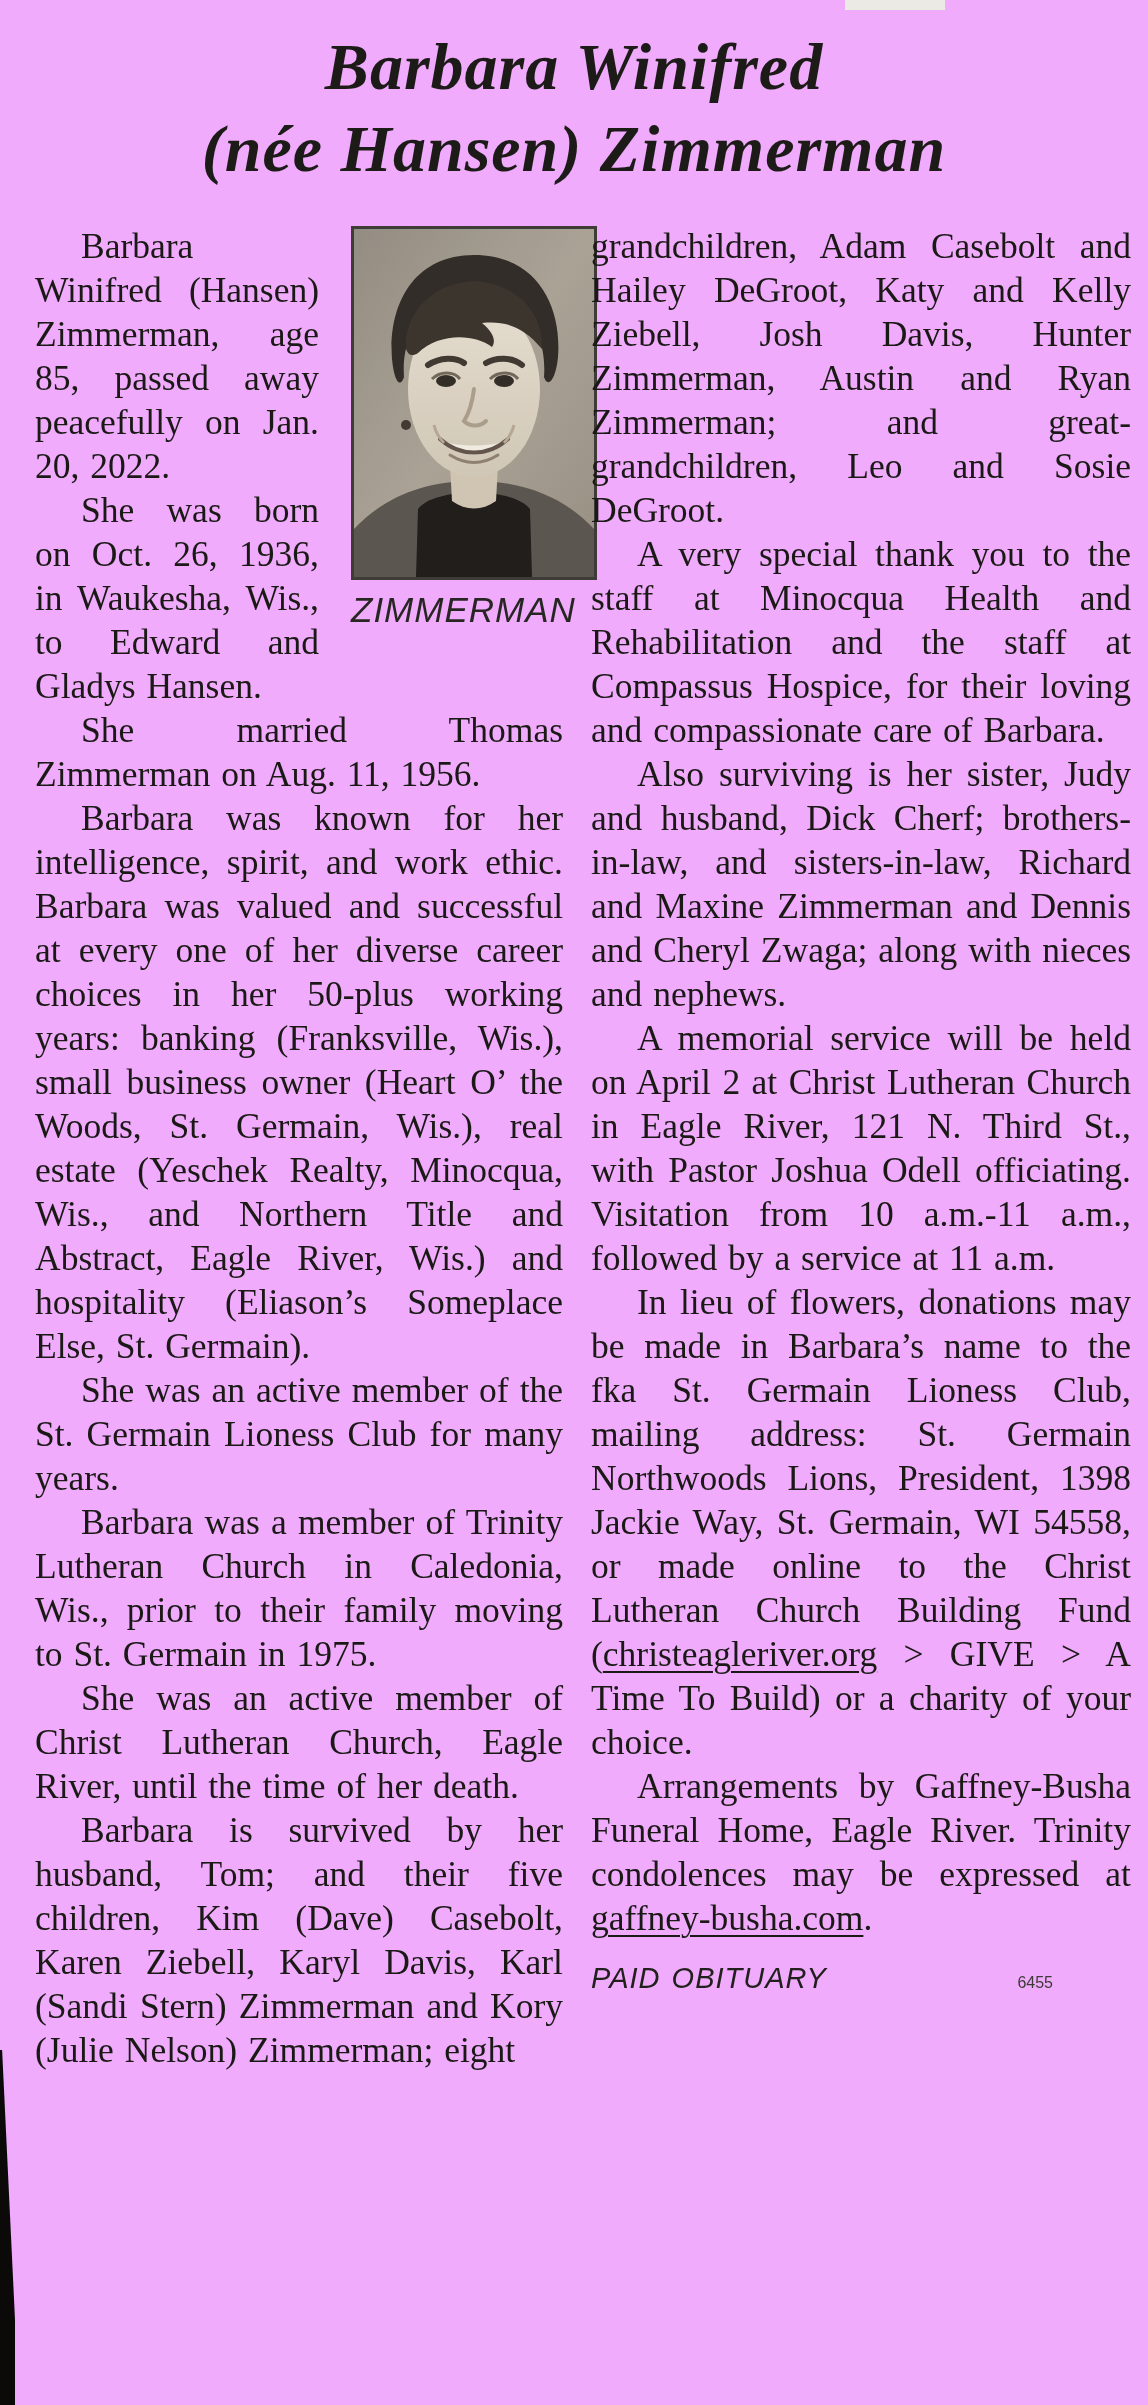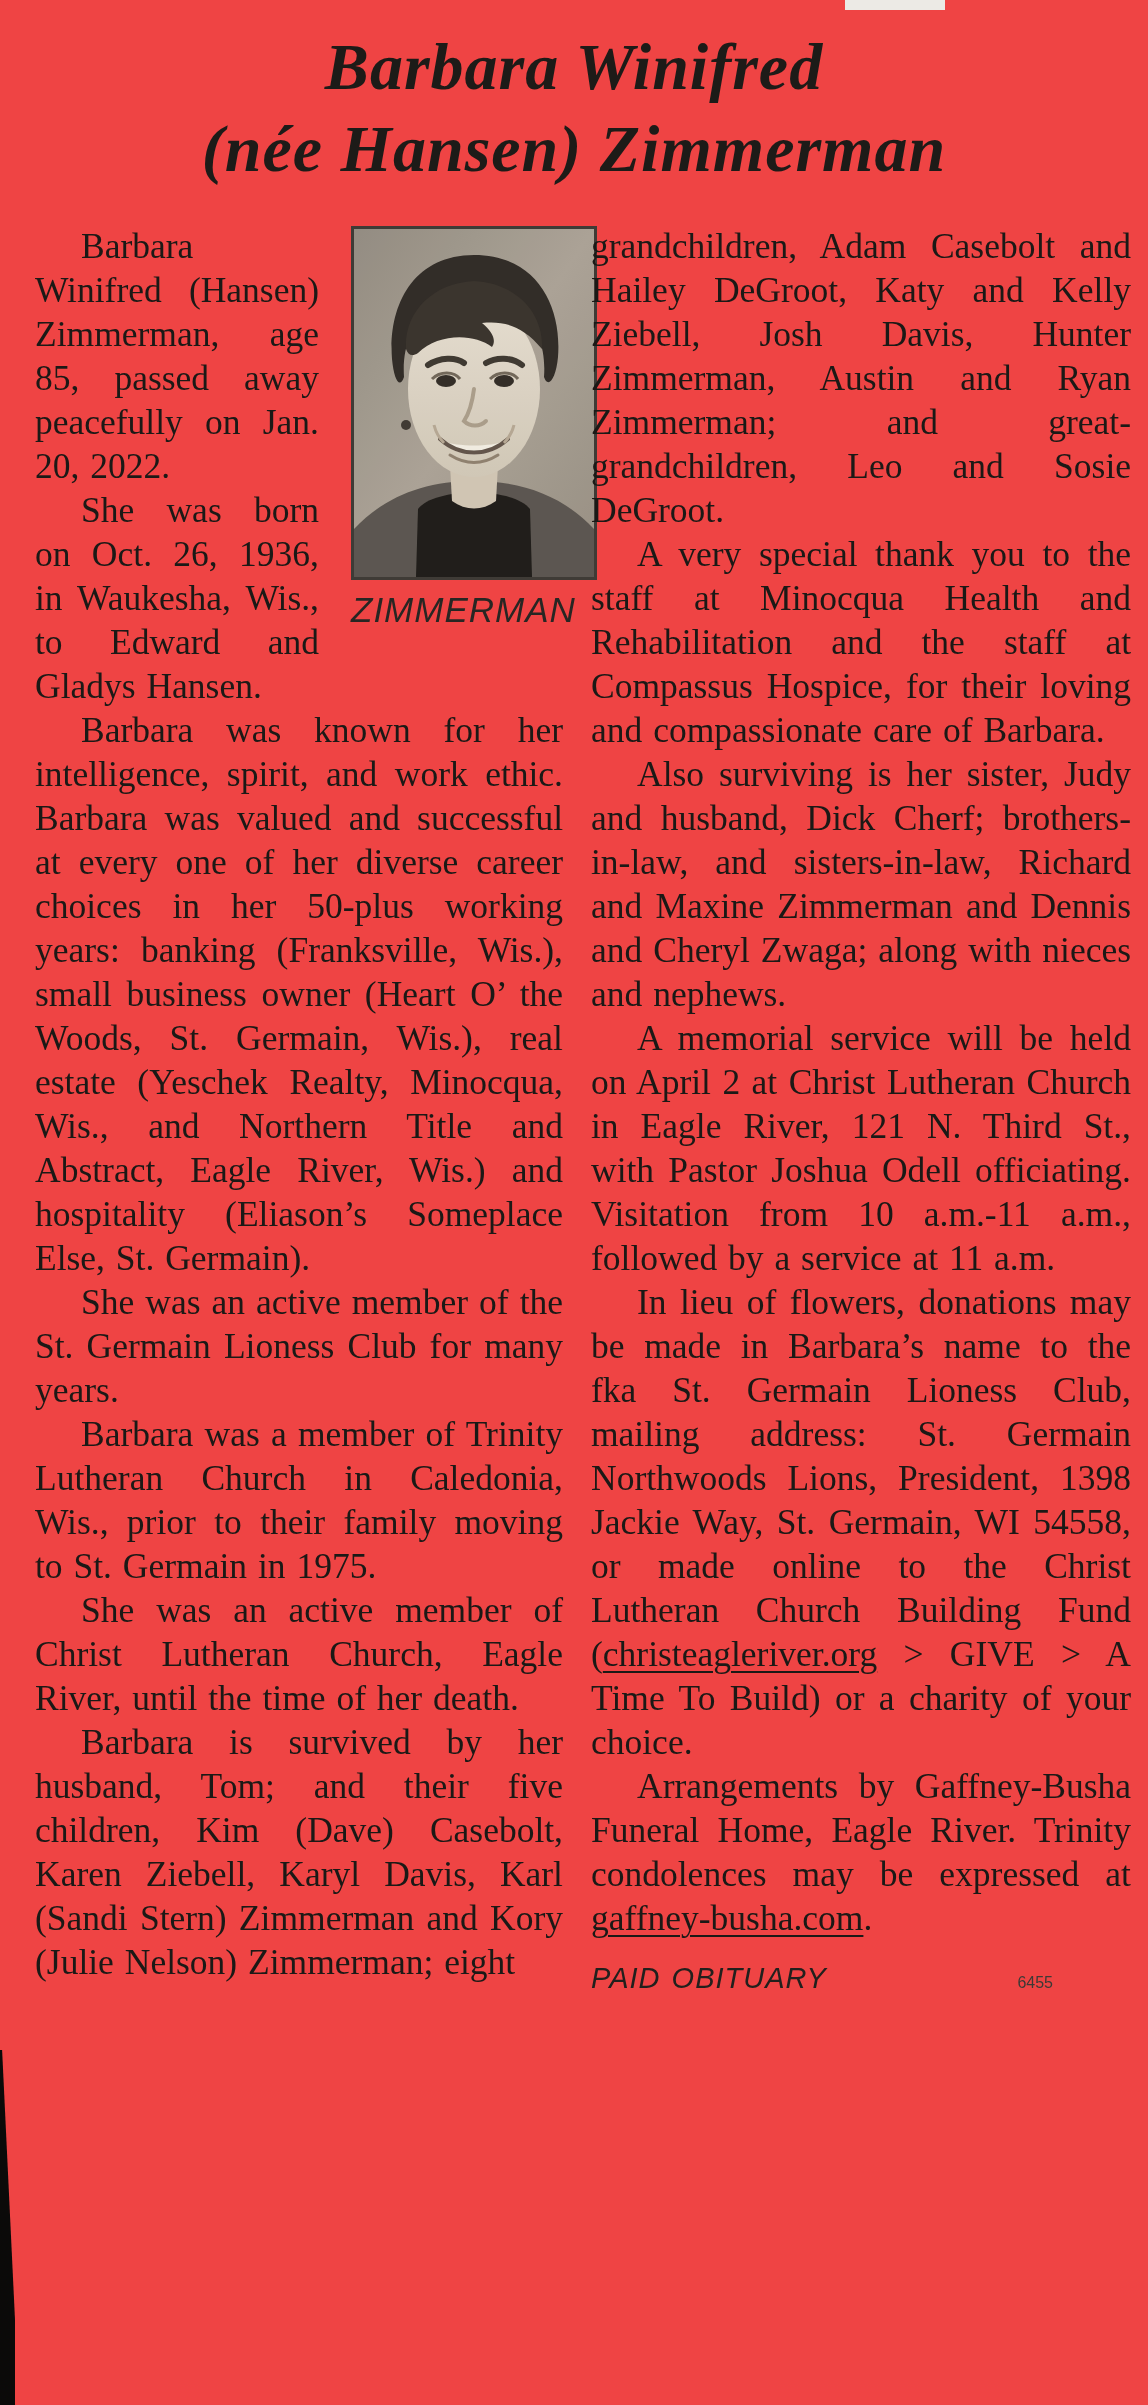--- a/index.html
+++ b/index.html
@@ -4,21 +4,21 @@
 <style>
   html, body {
     margin: 0;
     padding: 0;
     background: #e9e7e1;
   }
   .sheet {
     position: relative;
     width: 1148px;
     height: 2405px;
-    background: #ef4444;
+    background: #f0abfc;
     overflow: hidden;
     font-family: "Liberation Serif", serif;
     color: #1b1916;
   }
   
   .artifact-top {
     position: absolute;
     top: 0; left: 845px;
     width: 100px; height: 10px;
     background: #eceae5;
@@ -177,20 +177,21 @@
               <circle cx="52" cy="196" r="5" fill="#3a342c"></circle>
 
               <rect x="0" y="0" width="240" height="348" fill="#ffffff" opacity="0.04"></rect>
             </svg>
           </span>
           <span class="photo-caption">ZIMMERMAN</span>
         </span>
         <span>Barbara Winifred (Hansen) Zimmerman, age 85, passed away peacefully on Jan. 20, 2022.</span>
       </p>
       <p class="para">She was born on Oct. 26, 1936, in Waukesha, Wis., to Edward and Gladys Hansen.</p>
+      <p class="para">She married Thomas Zimmerman on Aug. 11, 1956.</p>
       <p class="para">Barbara was known for her intelligence, spirit, and work ethic. Barbara was valued and successful at every one of her diverse career choices in her 50-plus working years: banking (Franksville, Wis.), small business owner (Heart O’ the Woods, St. Germain, Wis.), real estate (Yeschek Realty, Minocqua, Wis., and Northern Title and Abstract, Eagle River, Wis.) and hospitality (Eliason’s Someplace Else, St. Germain).</p>
       <p class="para">She was an active member of the St. Germain Lioness Club for many years.</p>
       <p class="para">Barbara was a member of Trinity Lutheran Church in Caledonia, Wis., prior to their family moving to St. Germain in 1975.</p>
       <p class="para">She was an active member of Christ Lutheran Church, Eagle River, until the time of her death.</p>
       <p class="para">Barbara is survived by her husband, Tom; and their five children, Kim (Dave) Casebolt, Karen Ziebell, Karyl Davis, Karl (Sandi Stern) Zimmerman and Kory (Julie Nelson) Zimmerman; eight</p>
     </div>
 
     <div class="col right">
       <p class="para noindent">grandchildren, Adam Casebolt and Hailey DeGroot, Katy and Kelly Ziebell, Josh Davis, Hunter Zimmerman, Austin and Ryan Zimmerman; and great-grandchildren, Leo and Sosie DeGroot.</p>
       <p class="para">A very special thank you to the staff at Minocqua Health and Rehabilitation and the staff at Compassus Hospice, for their loving and compassionate care of Barbara.</p>

